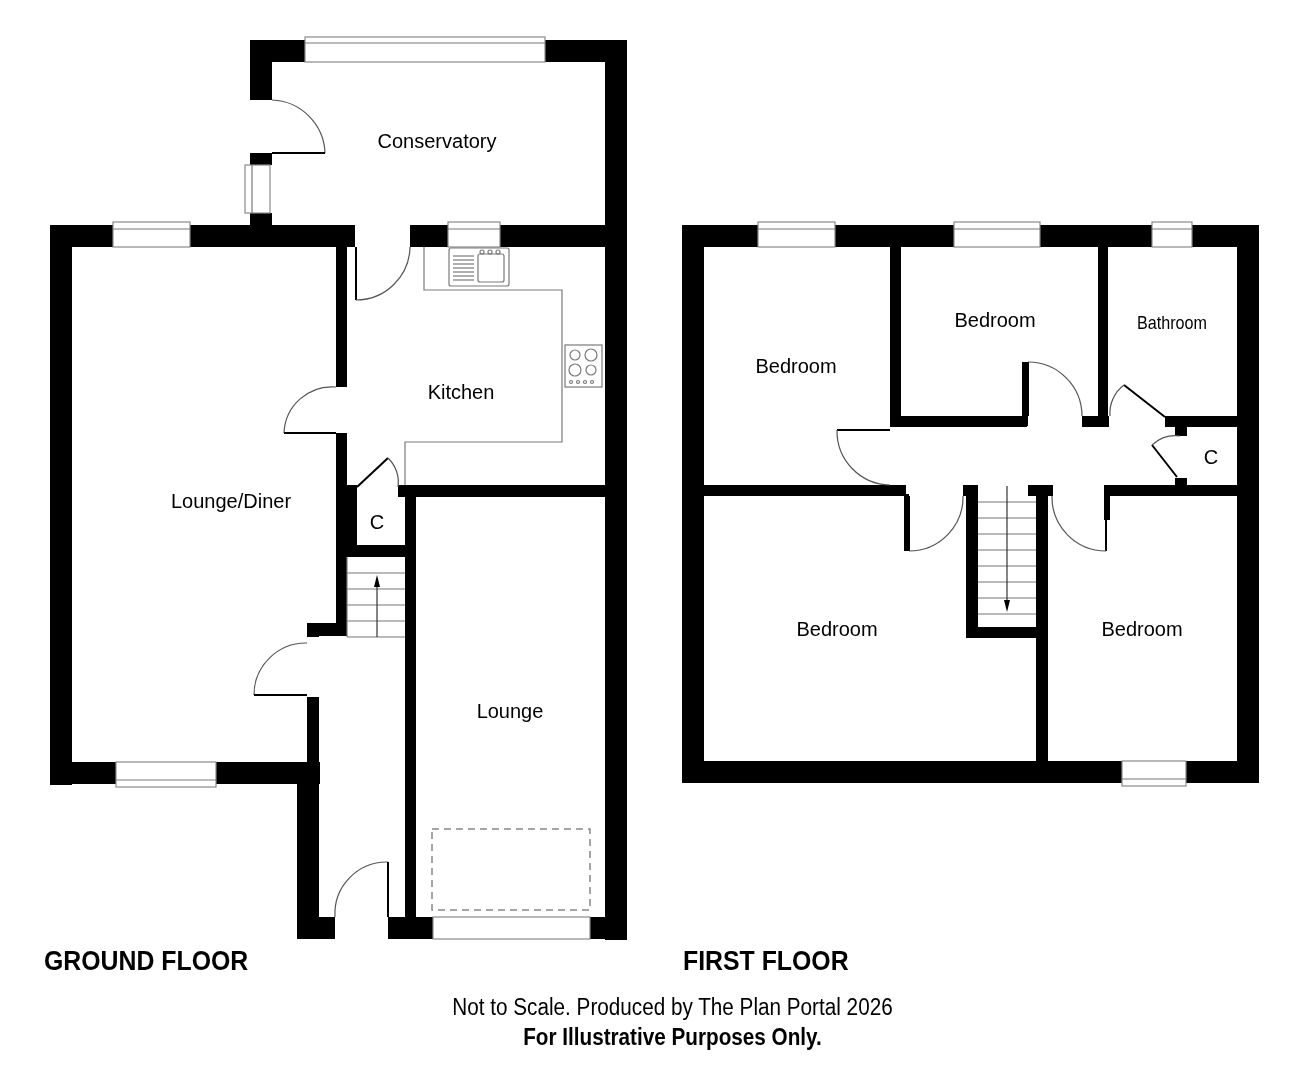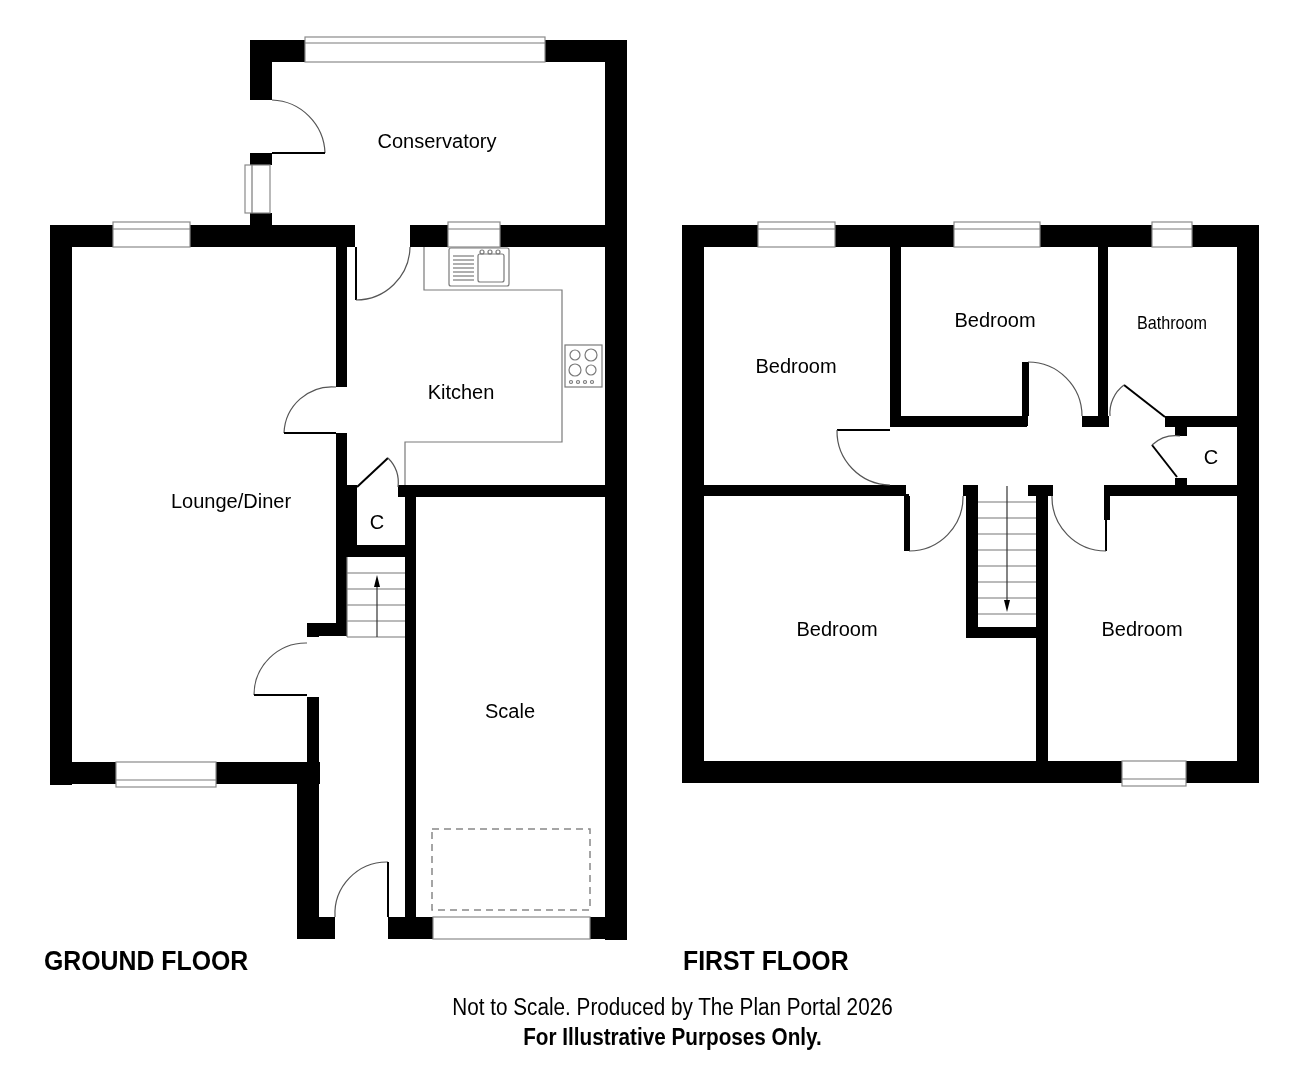--- a/index.html
+++ b/index.html
@@ -225,21 +225,21 @@
     <line class="stair" x1="978" y1="614" x2="1036" y2="614"></line>
     <line class="stair" x1="1007" y1="486" x2="1007" y2="605" style="stroke:#333"></line>
     <polygon points="1007,612 1004,600 1010,600" fill="#000"></polygon>
   </g>
 </svg>
 
 <div class="label room" style="left:437px; top:141px;">Conservatory</div>
 <div class="label room" style="left:461px; top:392px;text-align:center;">Kitchen</div>
 <div class="label room" style="left:203px; top:501px;margin-left:28px;">Lounge/Diner</div>
 <div class="label room" style="left:377px; top:522px;">C</div>
-<div class="label room" style="left:510px; top:711px;">Scale</div>
+<div class="label room" style="left:510px; top:711px;">Lounge</div>
 
 <div class="label room" style="left:796px; top:366px;">Bedroom</div>
 <div class="label room" style="left:995px; top:320px;">Bedroom</div>
 <div class="label room-light" style="left:1172px; top:323px;">Bathroom</div>
 <div class="label room" style="left:1211px; top:457px;">C</div>
 <div class="label room" style="left:837px; top:629px;">Bedroom</div>
 <div class="label room" style="left:1142px; top:629px;">Bedroom</div>
 
 <div class="floor-title" style="left:44px; top:946px;">GROUND FLOOR</div>
 <div class="floor-title" style="left:683px; top:946px;">FIRST FLOOR</div>

